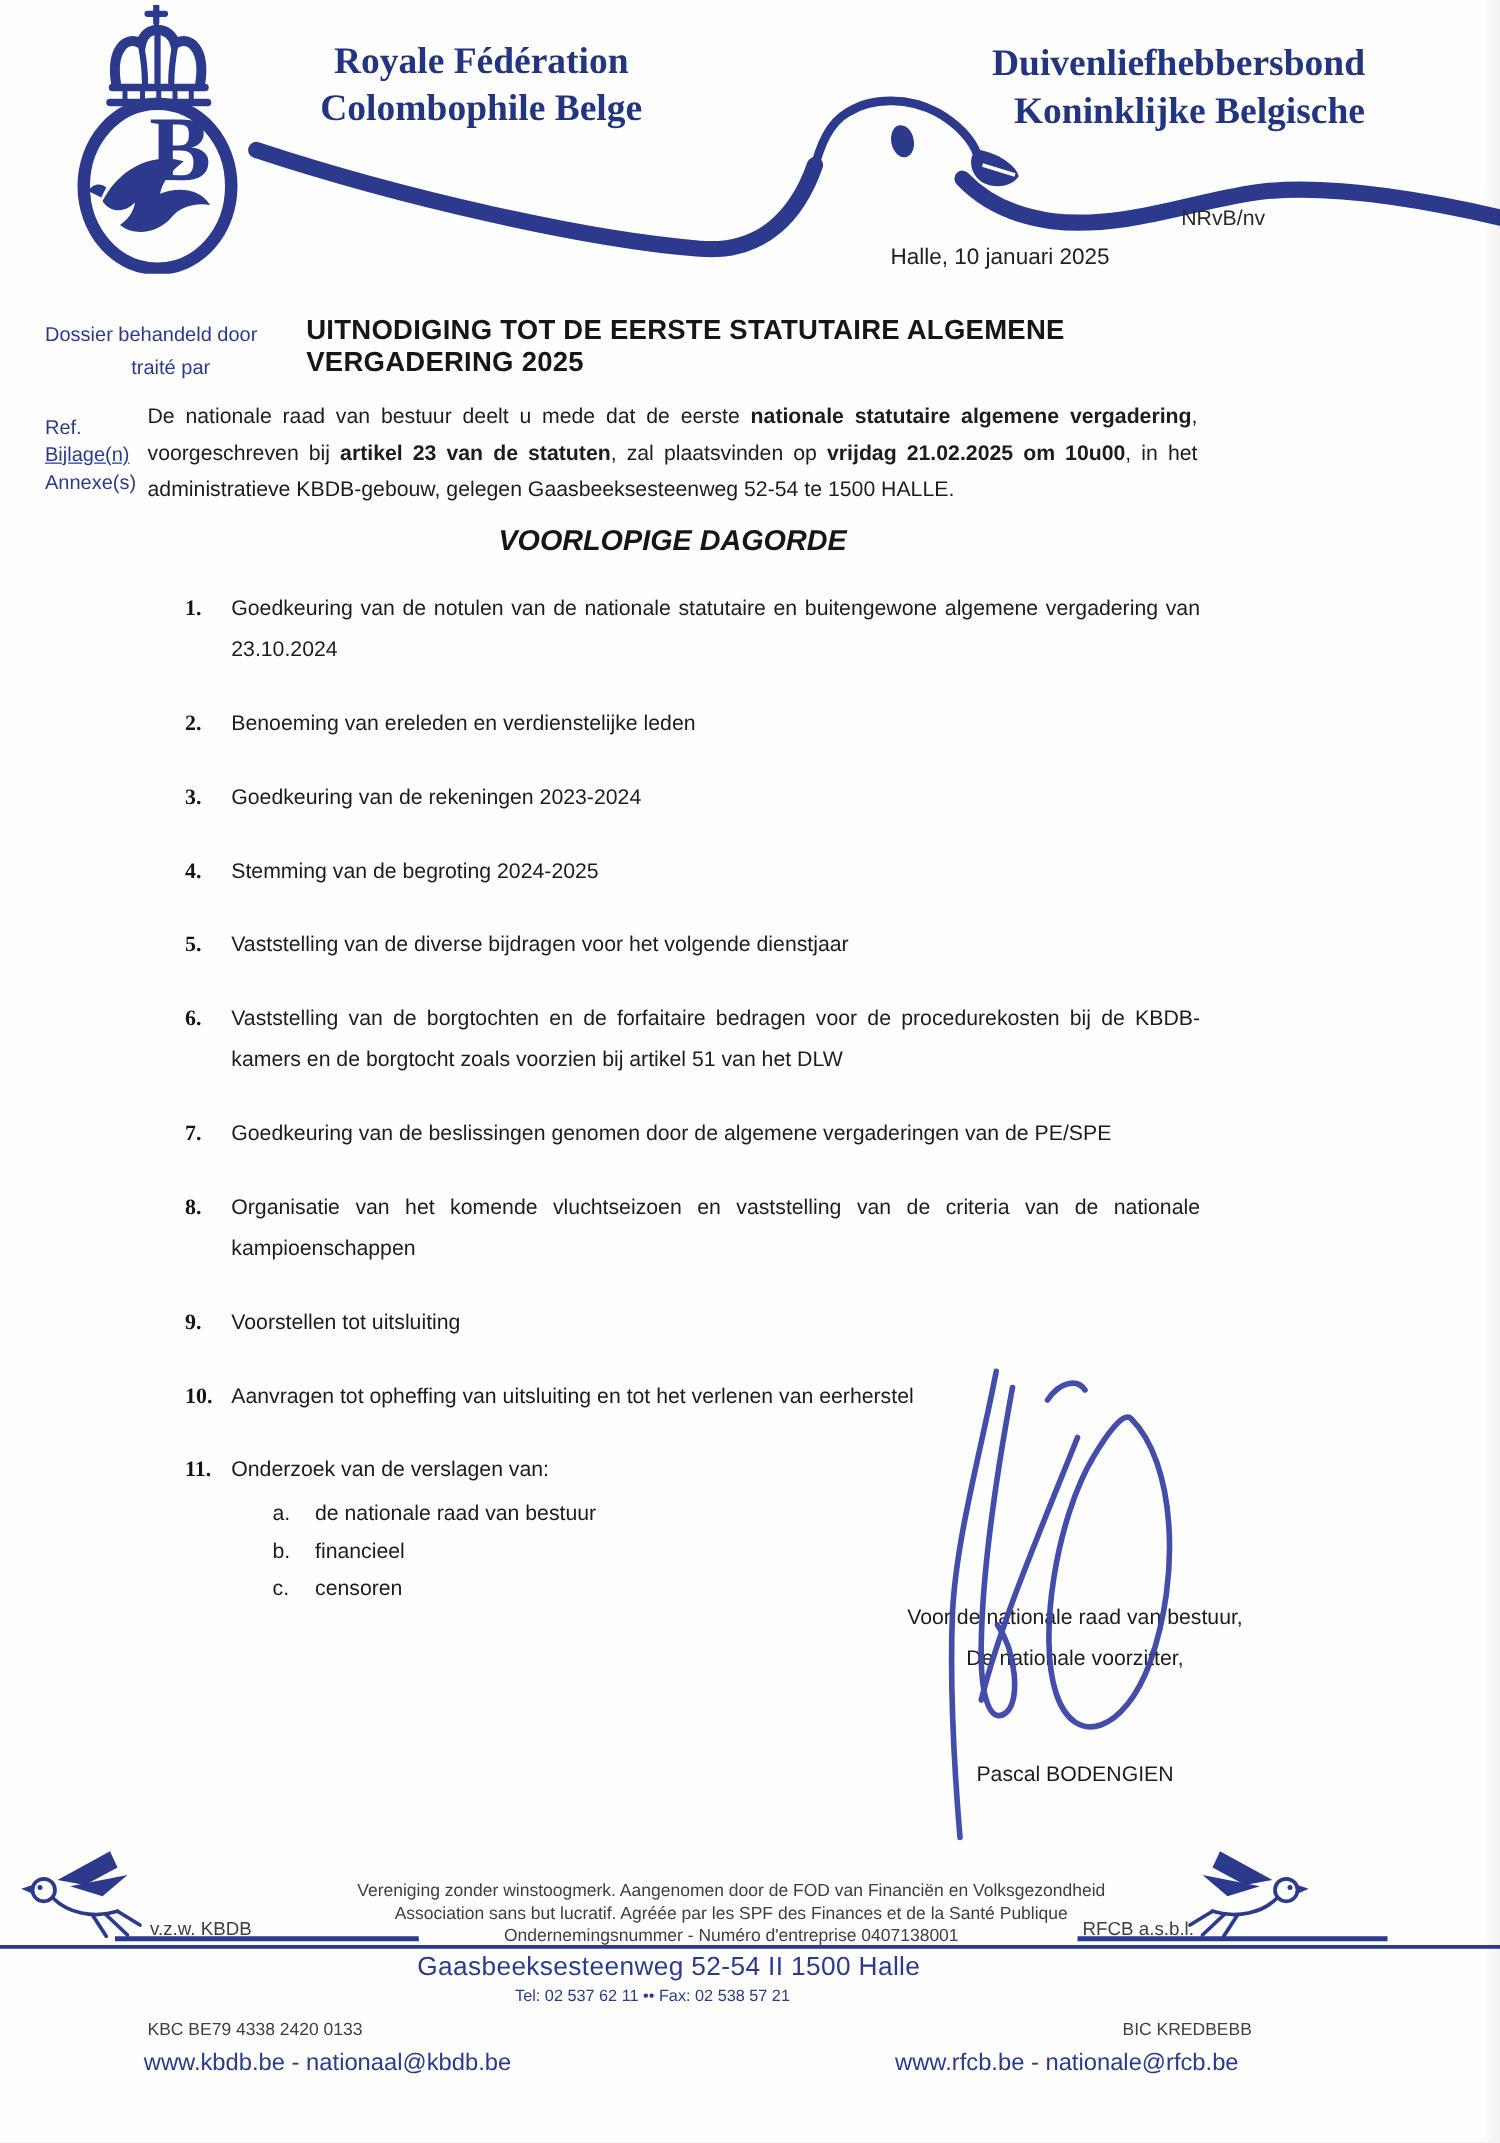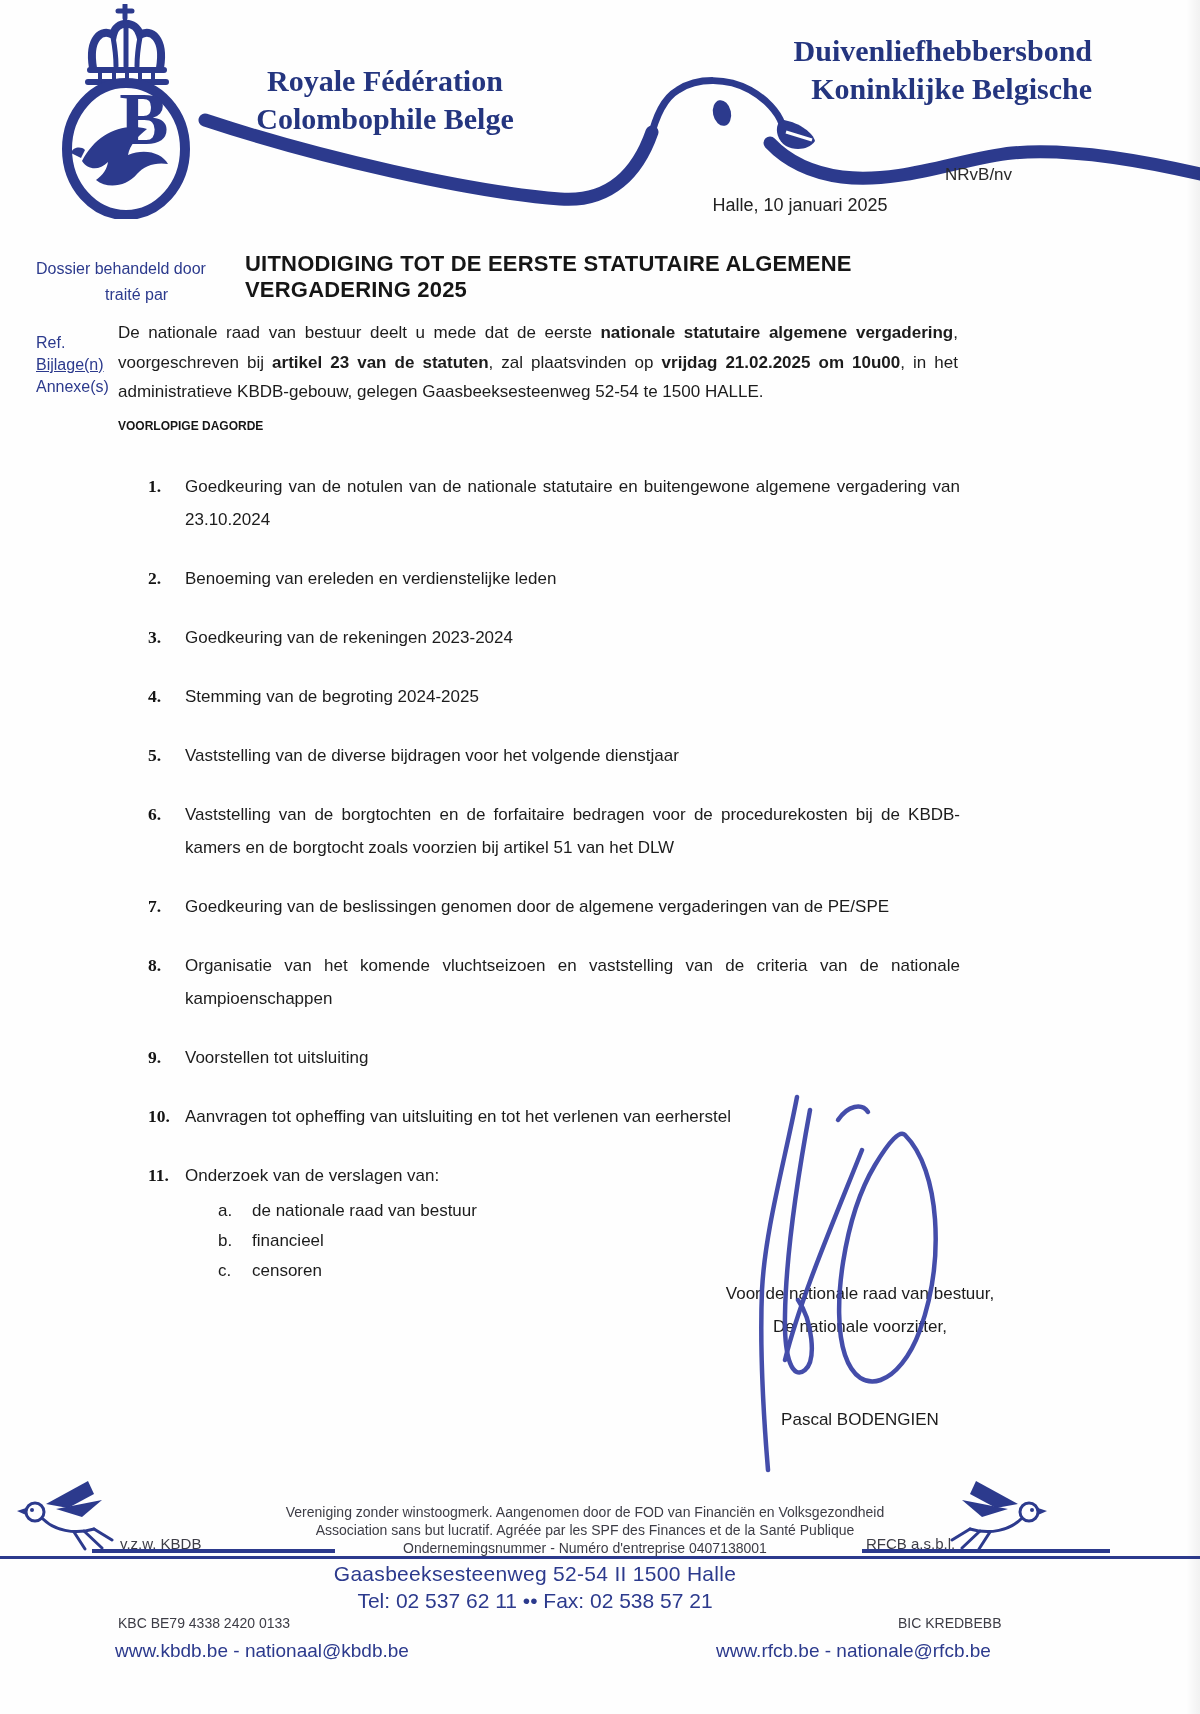--- a/index.html
+++ b/index.html
@@ -9,55 +9,55 @@
     margin:0 auto;
     background:#fefefe;
     font-family:"Liberation Sans",sans-serif;
     color:#1f1f1f;
     overflow:hidden;
   }
   .scan-shade{position:absolute;right:0;top:0;width:14px;height:100%;
     background:linear-gradient(to right,rgba(0,0,0,0),rgba(0,0,0,0.05));}
   
   .org-fr{position:absolute;left:235px;top:30px;width:300px;text-align:center;
-    font-family:"Liberation Serif",serif;font-weight:700;font-size:30px;line-height:38px;color:#24357f;margin-top:32px;}
+    font-family:"Liberation Serif",serif;font-weight:700;font-size:30px;line-height:38px;color:#24357f;}
   .org-nl{position:absolute;left:770px;top:32px;width:322px;text-align:right;
     font-family:"Liberation Serif",serif;font-weight:700;font-size:30px;line-height:38px;color:#24357f;}
   .reference{position:absolute;left:945px;top:165px;font-size:17px;color:#2a2a2a;}
   .dateline{position:absolute;left:650px;top:195px;width:300px;text-align:center;font-size:18px;color:#222;}
   
   .mlabel{position:absolute;font-size:16px;color:#2c3a8d;}
   
   .title{position:absolute;left:245px;top:251px;width:680px;
     font-size:22px;font-weight:700;color:#161616;letter-spacing:.2px;}
   .intro{position:absolute;left:118px;top:301px;width:840px;
     font-size:17px;line-height:29.5px;text-align:justify;color:#1c1c1c;}
-  .agenda-heading{position:absolute;left:118px;top:419px;width:840px;
-    font-size:12px;font-weight:700;color:#161616;}
+  .agenda-heading{position:absolute;left:118px;top:419px;width:840px;text-align:center;
+    font-size:23px;font-weight:700;color:#161616;font-style:italic;}
   .agenda{position:absolute;left:148px;top:470px;width:812px;}
   .agenda-item{display:flex;margin-bottom:26px;}
   .agenda-item .num{flex:none;width:37px;font-family:"Liberation Serif",serif;
     font-weight:700;font-size:17.5px;line-height:33px;color:#141414;}
   .agenda-item .txt{flex:1;font-size:17px;line-height:33px;text-align:justify;color:#1c1c1c;}
   .sub-list{margin:-22px 0 26px 70px;}
   .sub-item{display:flex;}
   .sub-item .num{flex:none;width:34px;font-size:17px;line-height:30px;color:#1c1c1c;}
   .sub-item .txt{flex:1;font-size:17px;line-height:30px;color:#1c1c1c;}
   .closing-line{position:absolute;left:690px;width:340px;text-align:center;font-size:17px;color:#1c1c1c;}
   .sig-svg{position:absolute;left:690px;top:1080px;}
   
   .foot-small{position:absolute;left:260px;top:1503px;width:650px;text-align:center;
     font-size:14px;line-height:18px;color:#3d3d46;}
   .foot-rule{position:absolute;left:0;top:1556px;width:1200px;height:3px;background:#2c3a8d;}
   .foot-shortline{position:absolute;top:1549px;height:4px;background:#2c3a8d;}
   .foot-label{position:absolute;top:1535px;font-size:15px;color:#3d3d46;}
   .foot-address{position:absolute;left:235px;top:1562px;width:600px;text-align:center;
     font-size:21px;color:#2c3a8d;letter-spacing:.3px;}
-  .foot-tel{position:absolute;left:235px;top:1589px;width:600px;text-align:center;
-    font-size:21px;color:#2c3a8d;}
+  .foot-tel{position:absolute;left:222px;top:1589px;width:600px;text-align:center;
+    font-size:13px;color:#2c3a8d;}
   .foot-bank{position:absolute;top:1615px;font-size:14px;color:#3d3d46;}
   .foot-web{position:absolute;top:1640px;font-size:19px;color:#2c3a8d;}
   .dove-svg{position:absolute;top:1477px;}
 </style>
 </head>
 <body>
 
 <div class="page">
 
   <svg style="position:absolute;left:52px;top:4px;" width="145" height="215" viewBox="0 0 145 215">

